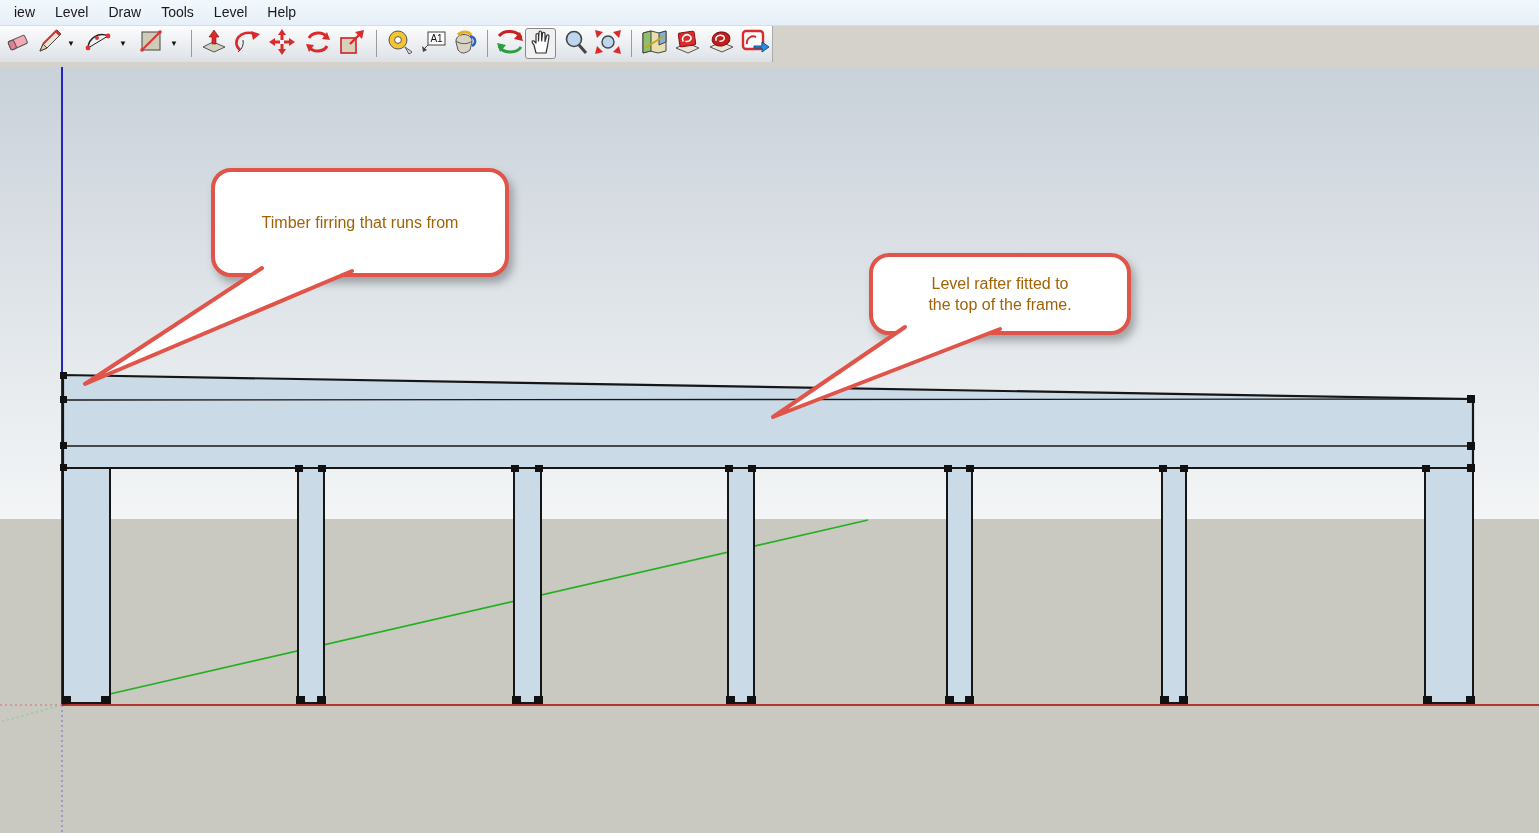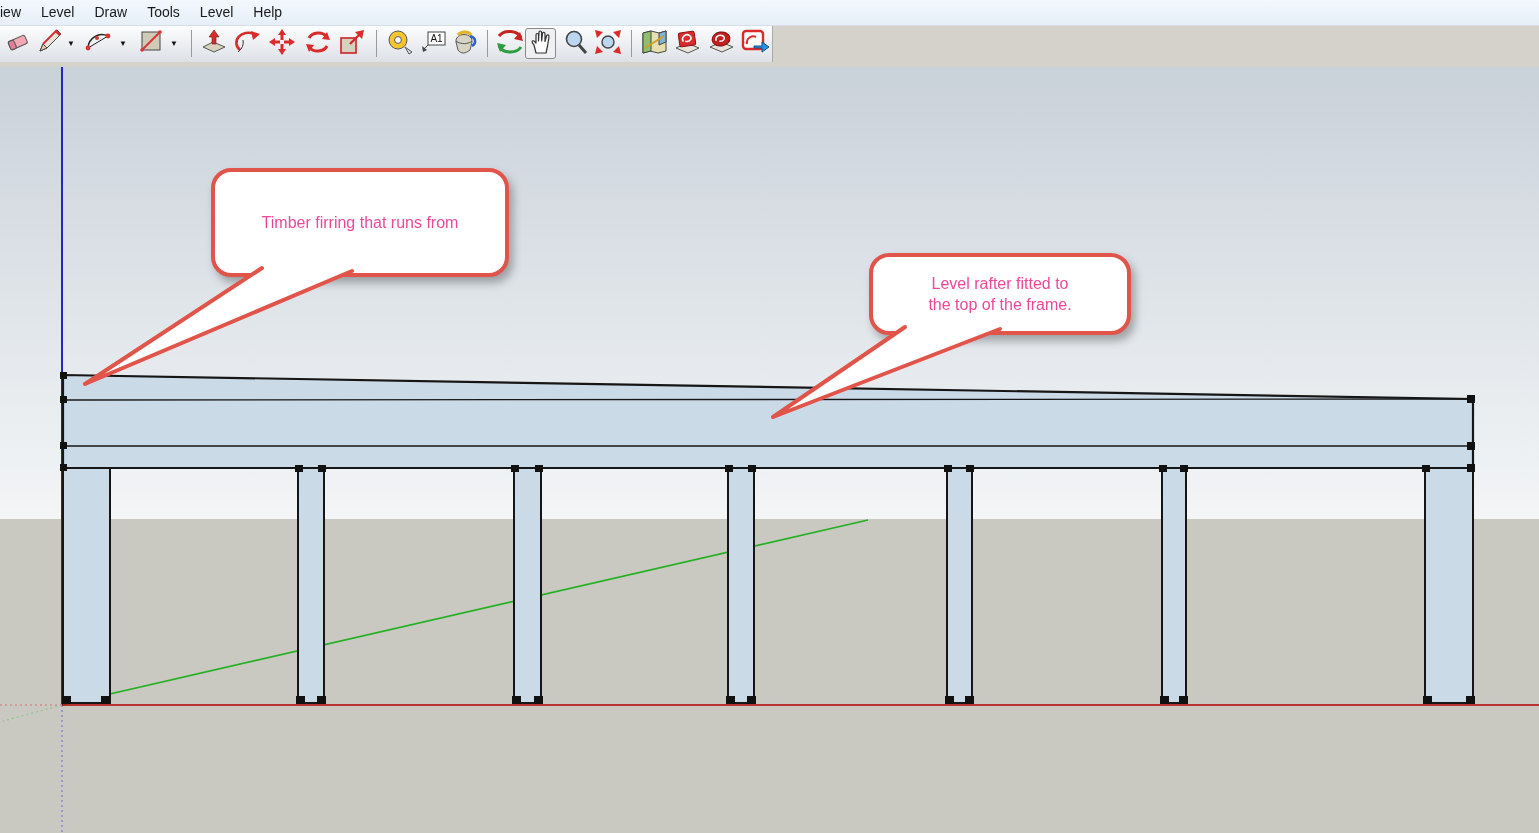--- a/index.html
+++ b/index.html
@@ -4,41 +4,41 @@
 <style>
   * { margin:0; padding:0; box-sizing:border-box; }
   html,body { width:1539px; height:833px; overflow:hidden;
               font-family:"Liberation Sans", sans-serif; background:#d5d2cc; }
   
   .menubar { position:absolute; left:0; top:0; width:1539px; height:26px;
              background:linear-gradient(#f2f8fd,#e6eff8);
              border-bottom:1px solid #d7dee6;
              display:flex; align-items:center; font-size:14px; color:#1a1a1a; }
   .menubar .mi { padding:3px 10px 4px 10px; cursor:default; }
-  .menubar .mi:first-child { padding-left:0; }
+  .menubar .mi:first-child { padding-left:14px; }
   
   .toolbar-row { position:absolute; left:0; top:26px; width:1539px; height:36px;
                  background:#d5d2cc; }
   .toolbar { position:absolute; left:0; top:0; width:773px; height:36px;
              background:linear-gradient(#fcfdfe,#dde1e6);
              border-right:1px solid #aaa; }
   .tb { position:absolute; top:2px; width:31px; height:31px; display:flex;
         justify-content:center; cursor:pointer; }
   .tb.pressed { background:#eef0f2; border:1px solid #8a8a8a; border-radius:3px; }
   .dd { position:absolute; top:12px; width:14px; height:12px; font-size:8px;
         color:#111; text-align:center; line-height:12px; cursor:pointer; }
   .sep { position:absolute; top:4px; width:1px; height:27px; background:#9a9a9a; }
   .tb-under { position:absolute; left:0; top:62px; width:1539px; height:5px;
               background:#8f8f8f; border-top:1px solid #777; }
   
   .viewport { position:absolute; left:0; top:67px; width:1539px; height:766px; }
   
   .callout { position:absolute; background:#fff; border:4px solid #e0544a;
              border-radius:20px; box-shadow:4px 6px 8px rgba(60,60,60,.4);
-             color:#ec4899; font-size:16px; line-height:21px; text-align:center;
+             color:#a16207; font-size:16px; line-height:21px; text-align:center;
              display:flex; flex-direction:column; justify-content:center; }
   #callout-firring { left:211px; top:168px; width:298px; height:109px; }
   #callout-rafter  { left:869px; top:253px; width:262px; height:82px; }
   .tails { position:absolute; left:0; top:0; width:1539px; height:833px;
            pointer-events:none; }
 </style>
 </head>
 <body>
 
 <div class="menubar">

